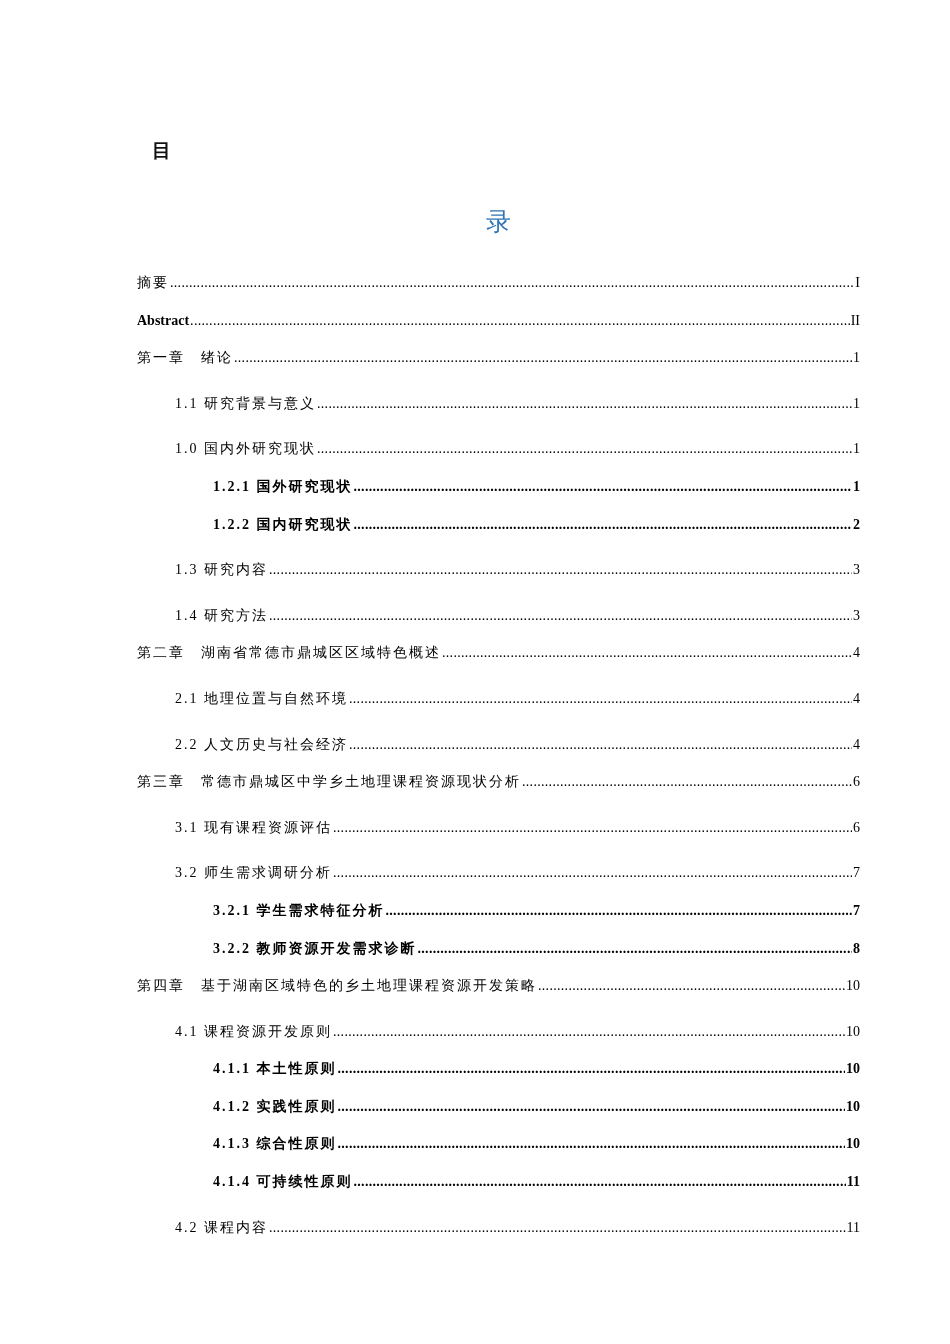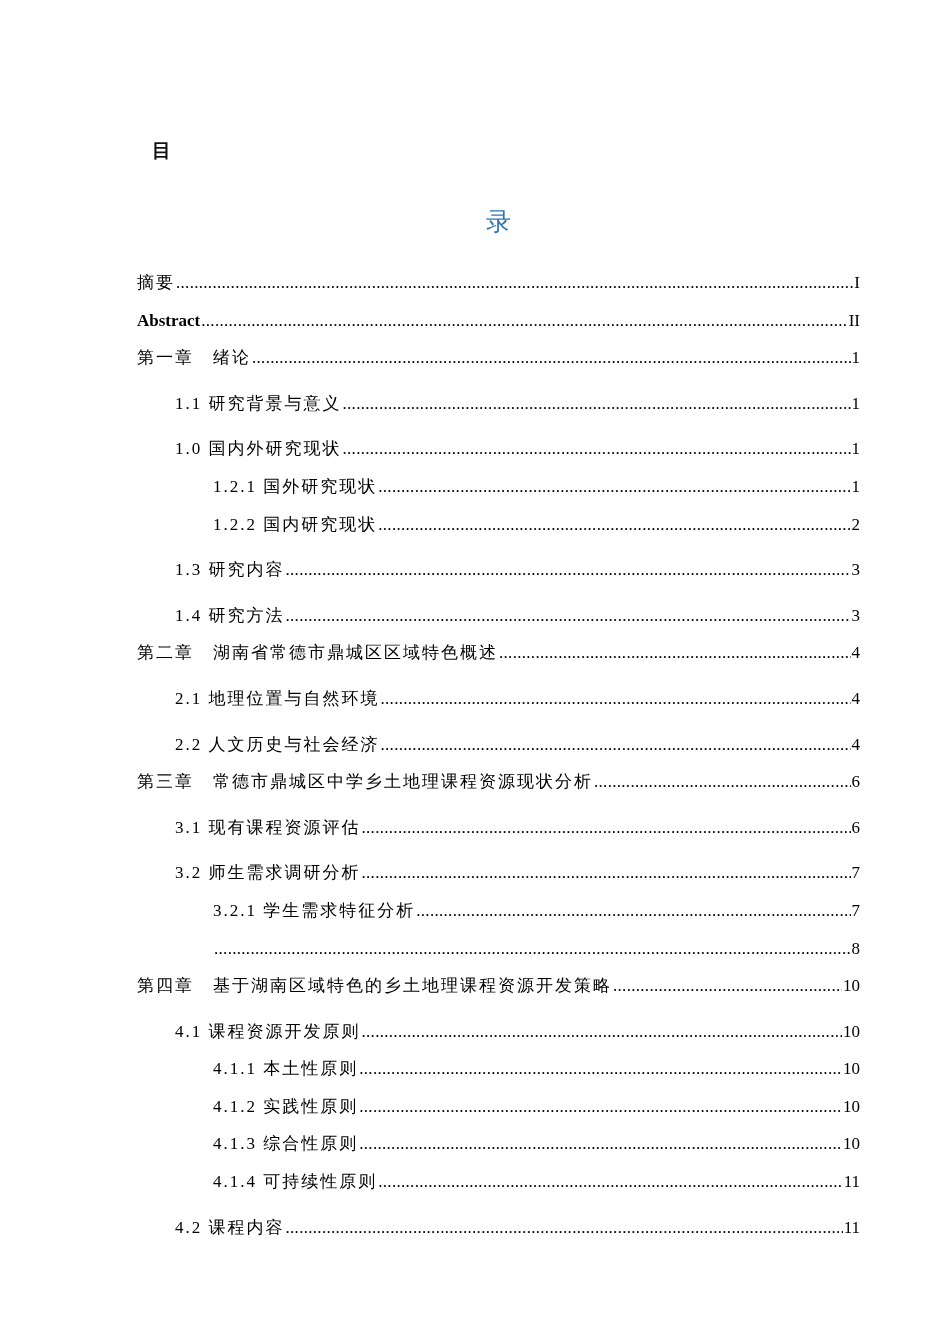--- a/index.html
+++ b/index.html
@@ -47,27 +47,27 @@
       top: 270px;
       width: 723px;
       margin: 0;
       padding: 0;
       list-style: none;
     }
     .toc-row {
       display: flex;
       align-items: baseline;
       height: 37.6px;
-      font-size: 17px;
+      font-size: 14px;
       line-height: 26px;
       white-space: nowrap;
       cursor: pointer;
     }
     .toc-row.lvl-1 { padding-left: 38px; margin-top: 8px; }
-    .toc-row.lvl-2 { padding-left: 76px; }
+    .toc-row.lvl-2 { padding-left: 76px; font-weight: bold; }
     .toc-label {
       flex: 0 0 auto;
       letter-spacing: 2px;
     }
     .toc-label.latin { letter-spacing: 0; font-weight: bold; }
     .toc-leader {
       flex: 1 1 auto;
       overflow: hidden;
       margin: 0 1px;
       letter-spacing: 0;
@@ -164,20 +164,21 @@
       <span class="toc-label">3.2 师生需求调研分析</span>
       <span class="toc-leader"></span>
       <span class="toc-page">7</span>
     </li>
     <li class="toc-row lvl-2">
       <span class="toc-label">3.2.1 学生需求特征分析</span>
       <span class="toc-leader"></span>
       <span class="toc-page">7</span>
     </li>
     <li class="toc-row lvl-2">
+      <span class="toc-label">3.2.2 教师资源开发需求诊断</span>
       <span class="toc-leader"></span>
       <span class="toc-page">8</span>
     </li>
     <li class="toc-row lvl-0">
       <span class="toc-label">第四章　基于湖南区域特色的乡土地理课程资源开发策略</span>
       <span class="toc-leader"></span>
       <span class="toc-page">10</span>
     </li>
     <li class="toc-row lvl-1">
       <span class="toc-label">4.1 课程资源开发原则</span>

